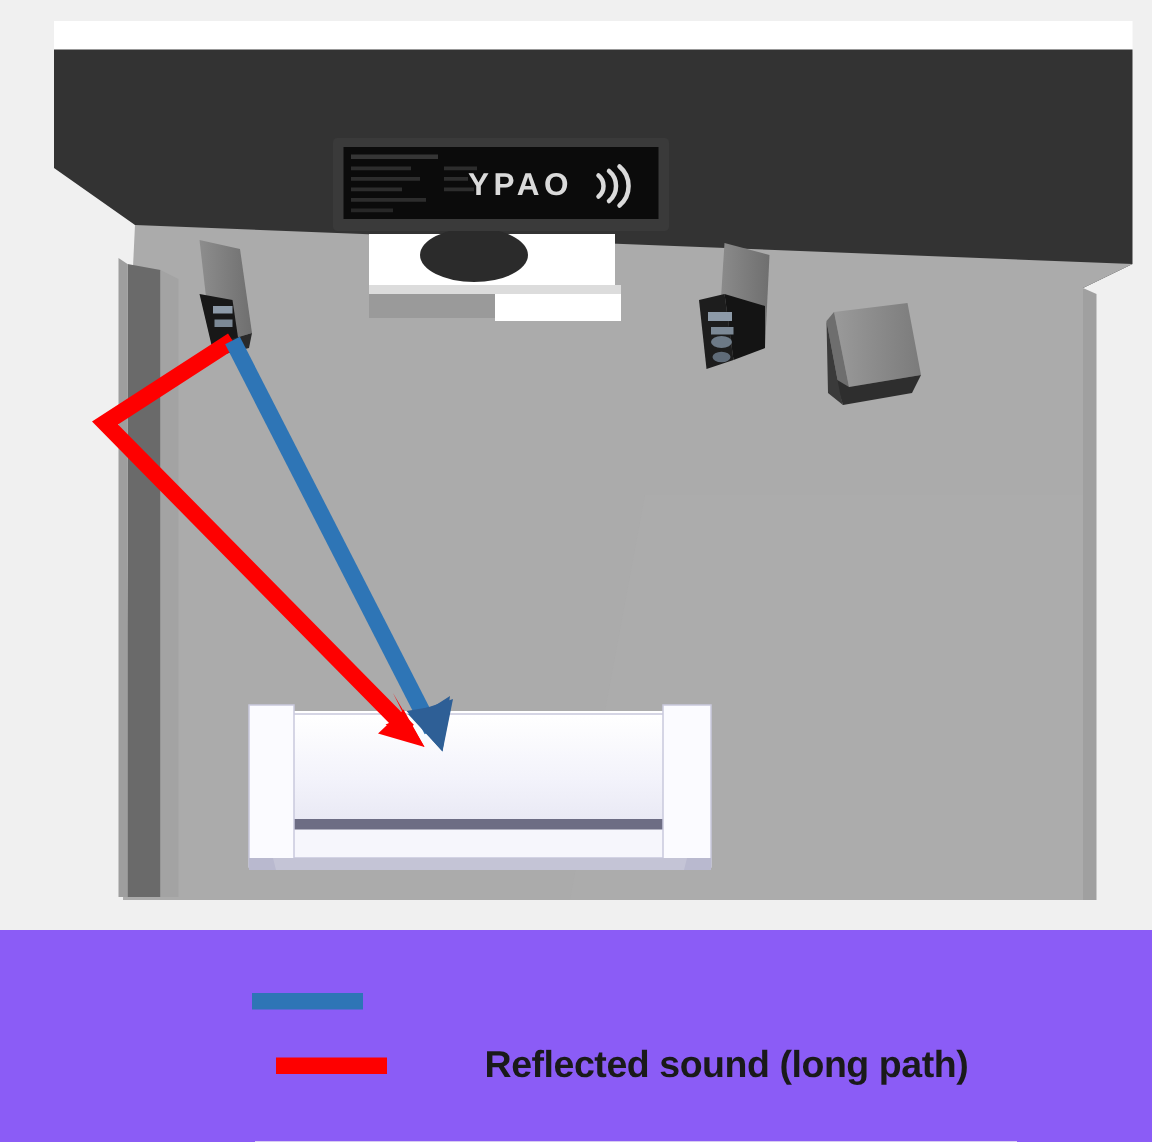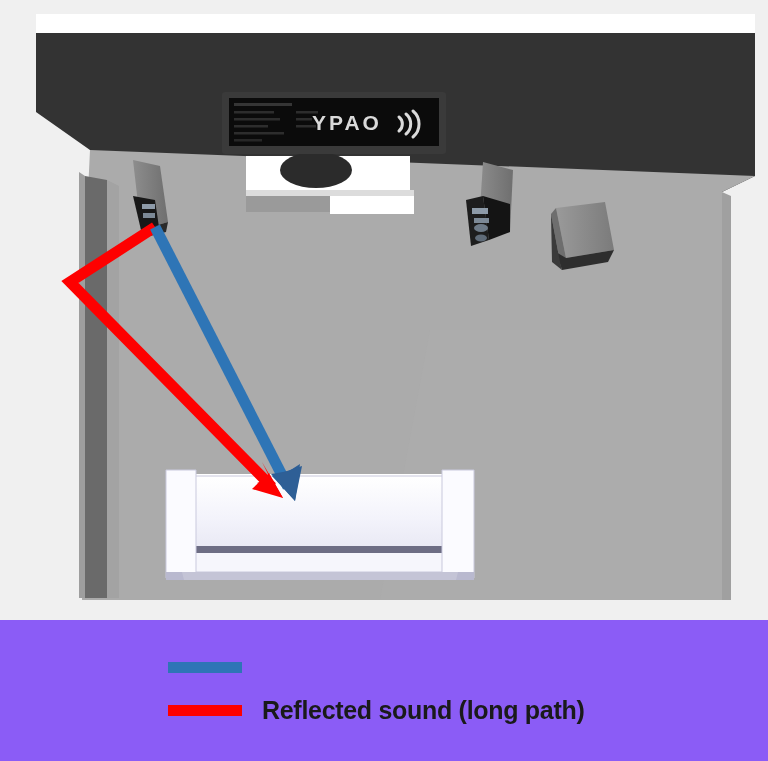--- a/index.html
+++ b/index.html
@@ -38,21 +38,21 @@
     width: 768px;
     height: 110px;
   }
   .legend-row {
     position: absolute;
     display: flex;
     align-items: center;
     height: 34px;
   }
   .legend-row.r0 { left: 168px; top: 10px; }
-  .legend-row.r1 { left: 168px; top: 53px; }
+  .legend-row.r1 { left: 184px; top: 53px; gap: 45px; }
   .legend-swatch {
     width: 74px;
     height: 11px;
     margin-right: 20px;
     flex: none;
   }
   .legend-label {
     font-family: "Liberation Sans", sans-serif;
     font-size: 25px;
     font-weight: bold;

